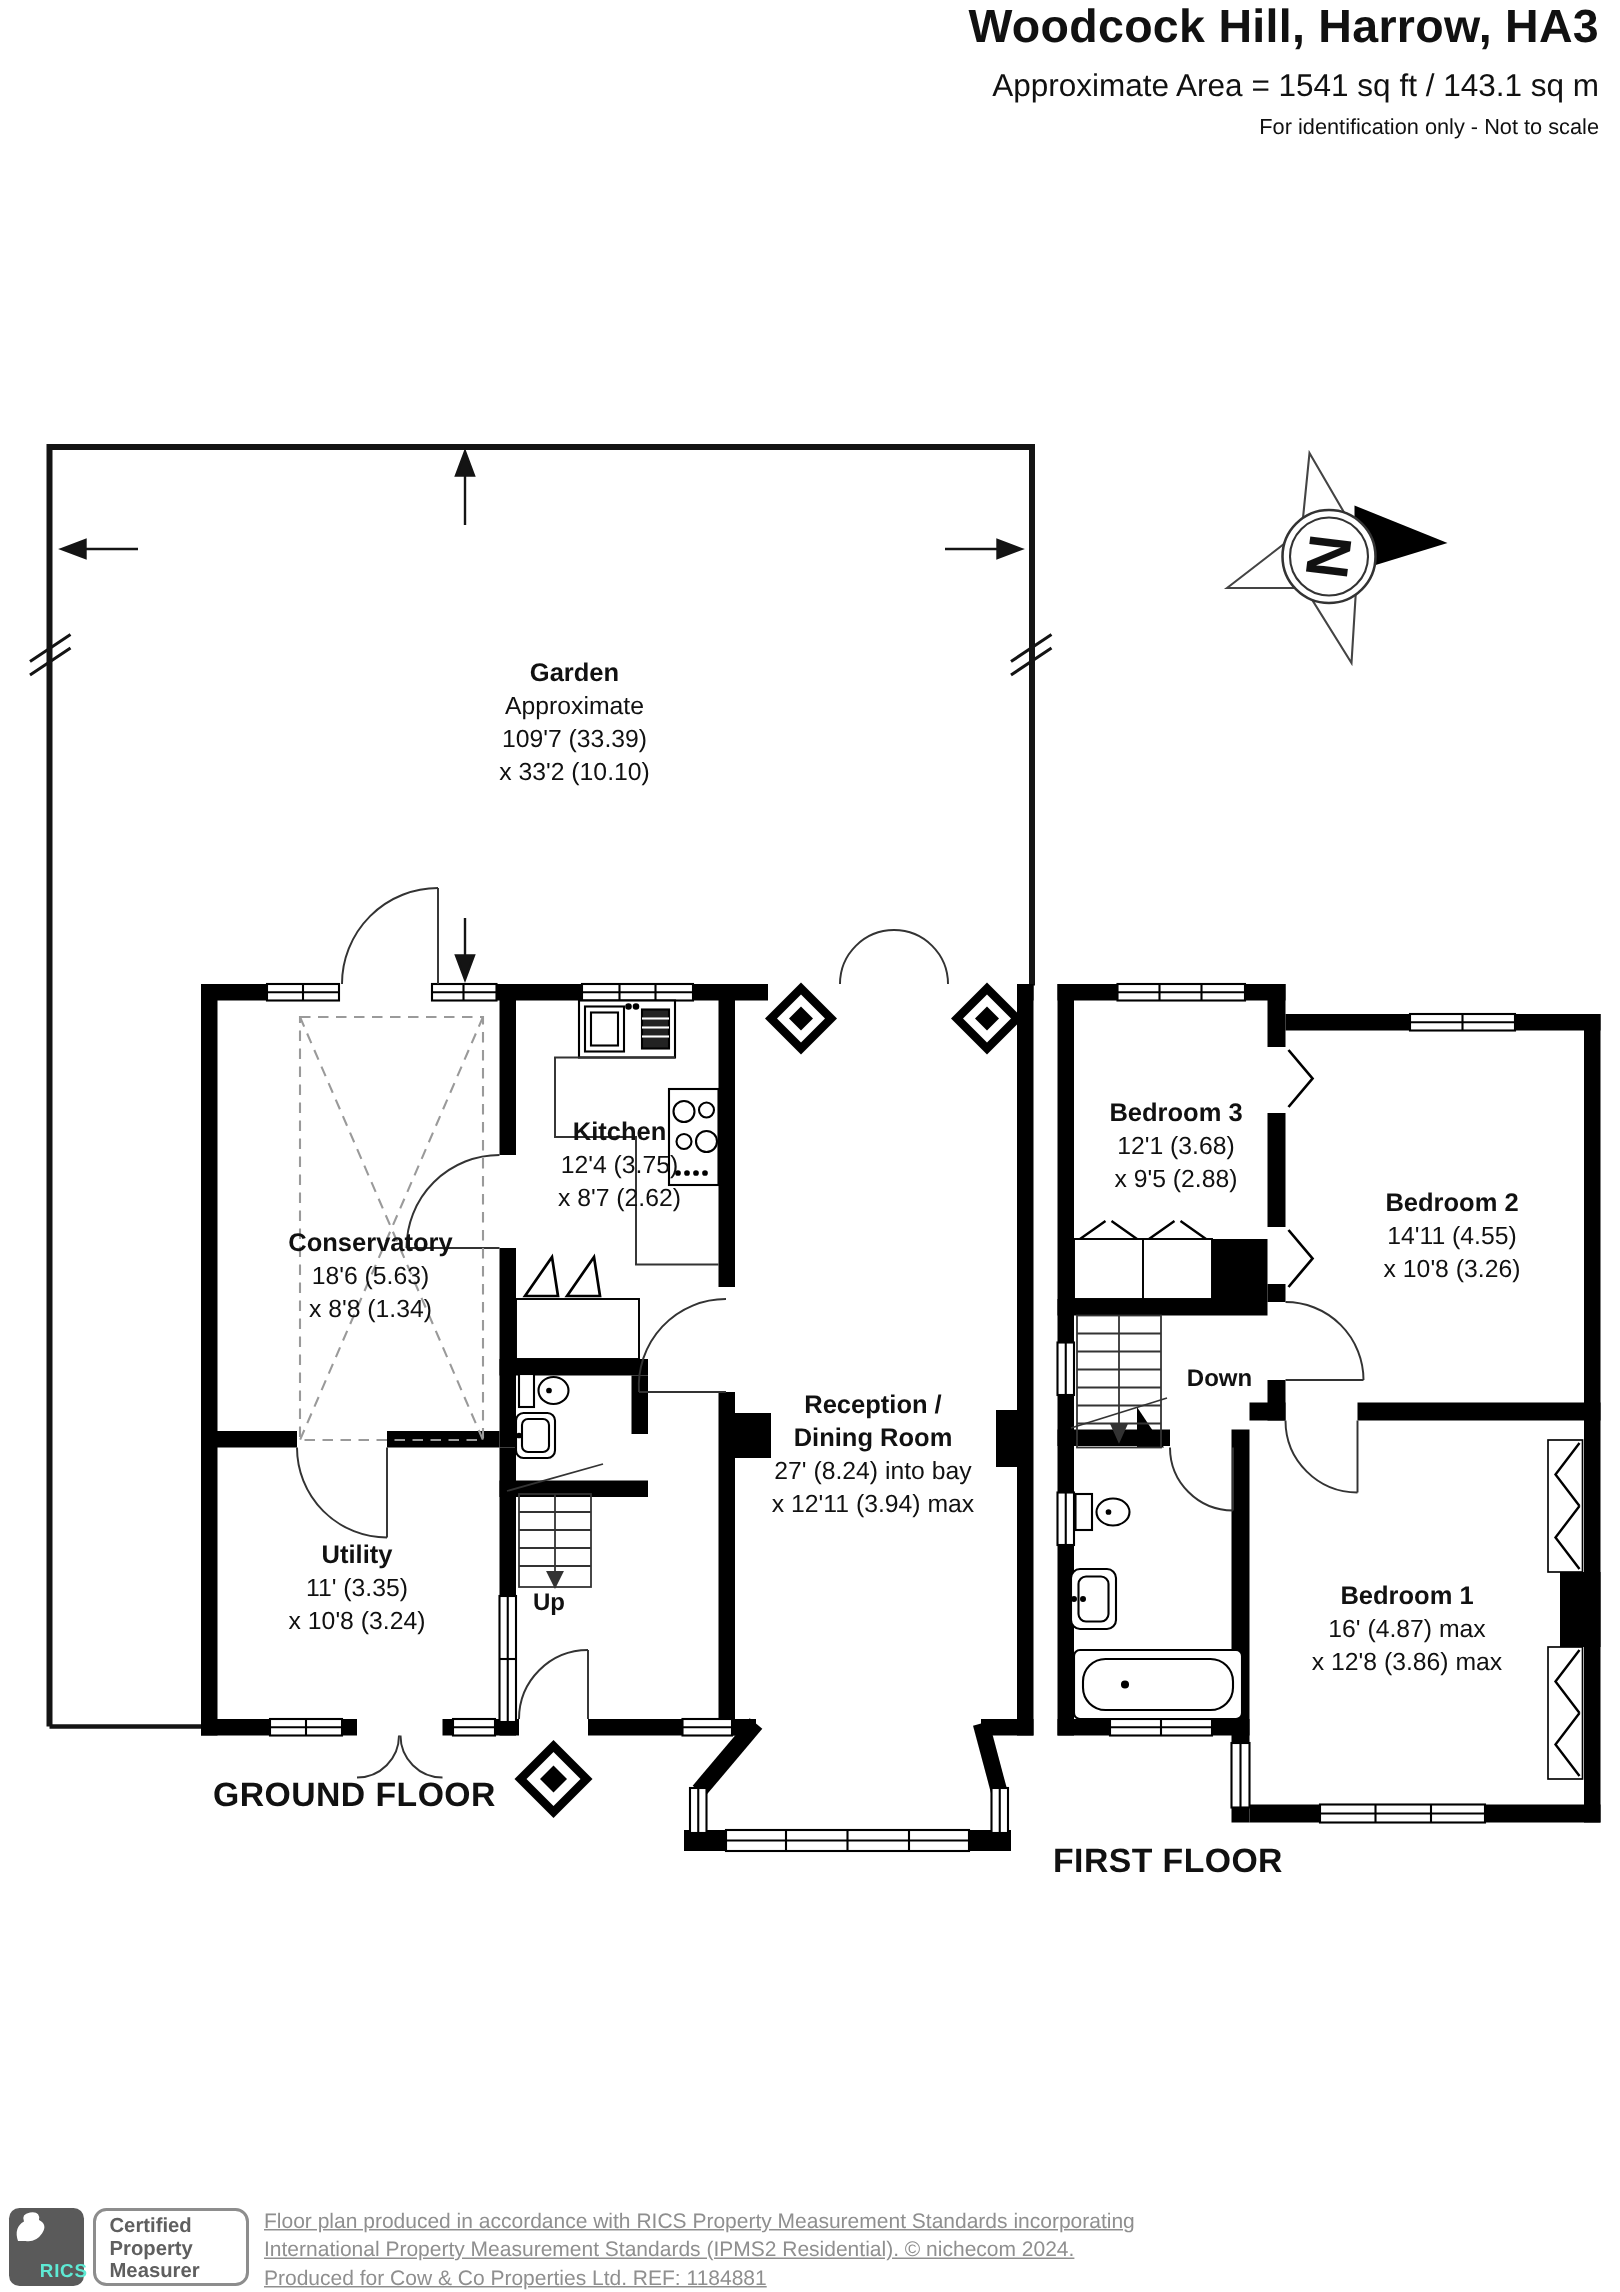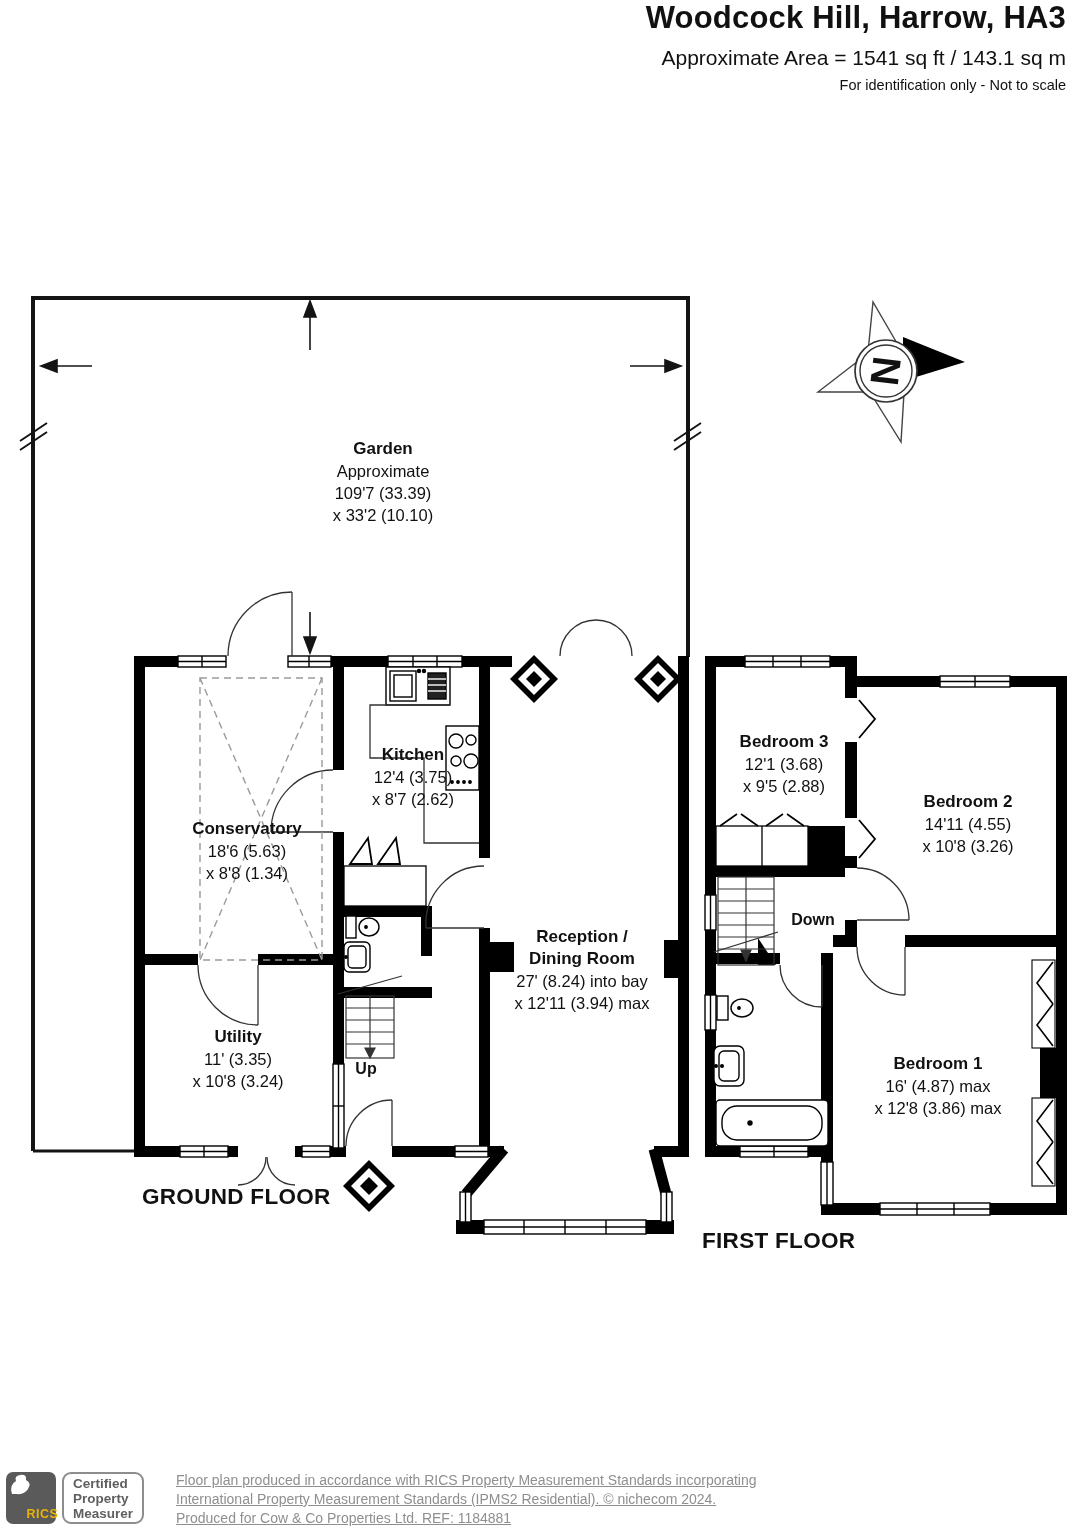--- a/index.html
+++ b/index.html
@@ -11,22 +11,22 @@
   .hdr-area{font-size:21px;margin-top:10px;}
   .hdr-note{font-size:14.5px;margin-top:7px;}
   .room-label{position:absolute;transform:translateX(-50%);text-align:center;line-height:22px;white-space:nowrap;}
   .room-name{font-weight:700;font-size:17px;}
   .room-dim{font-size:16.5px;}
   .floor-label{position:absolute;font-weight:700;font-size:22.5px;white-space:nowrap;letter-spacing:.3px;}
   .stair-label{position:absolute;transform:translateX(-50%);font-weight:700;font-size:16px;}
   .footer{position:absolute;left:0;top:1466px;width:1080px;height:62px;}
   .rics-box{position:absolute;left:6px;top:6px;width:50px;height:52px;background:#5a5a5a;border-radius:7px;
             display:flex;flex-direction:column;align-items:center;justify-content:flex-end;padding-bottom:4px;box-sizing:border-box;}
-  .rics-text{color:#eab308;font-weight:700;font-size:12.5px;letter-spacing:.5px;line-height:12px;padding-left:23px;}
-  .badge{position:absolute;left:62px;top:6px;width:82px;height:52px;border:2px solid #8d8d8d;border-radius:9px;
+  .rics-text{color:#5eead4;font-weight:700;font-size:12.5px;letter-spacing:.5px;line-height:12px;padding-left:23px;}
+  .badge{position:absolute;left:62px;top:6px;width:104px;height:52px;border:2px solid #8d8d8d;border-radius:9px;
          box-sizing:border-box;display:flex;flex-direction:column;justify-content:center;padding-left:9px;}
   .badge div{font-weight:700;font-size:13.5px;line-height:15px;color:#5f5f5f;}
   .ftext{position:absolute;left:176px;top:5px;font-size:14px;line-height:19px;color:#8f8f8f;text-decoration:underline;}
 </style>
 </head>
 <body>
 
 <div class="page">
 
 <svg width="1080" height="1528" viewBox="0 0 1080 1528">

